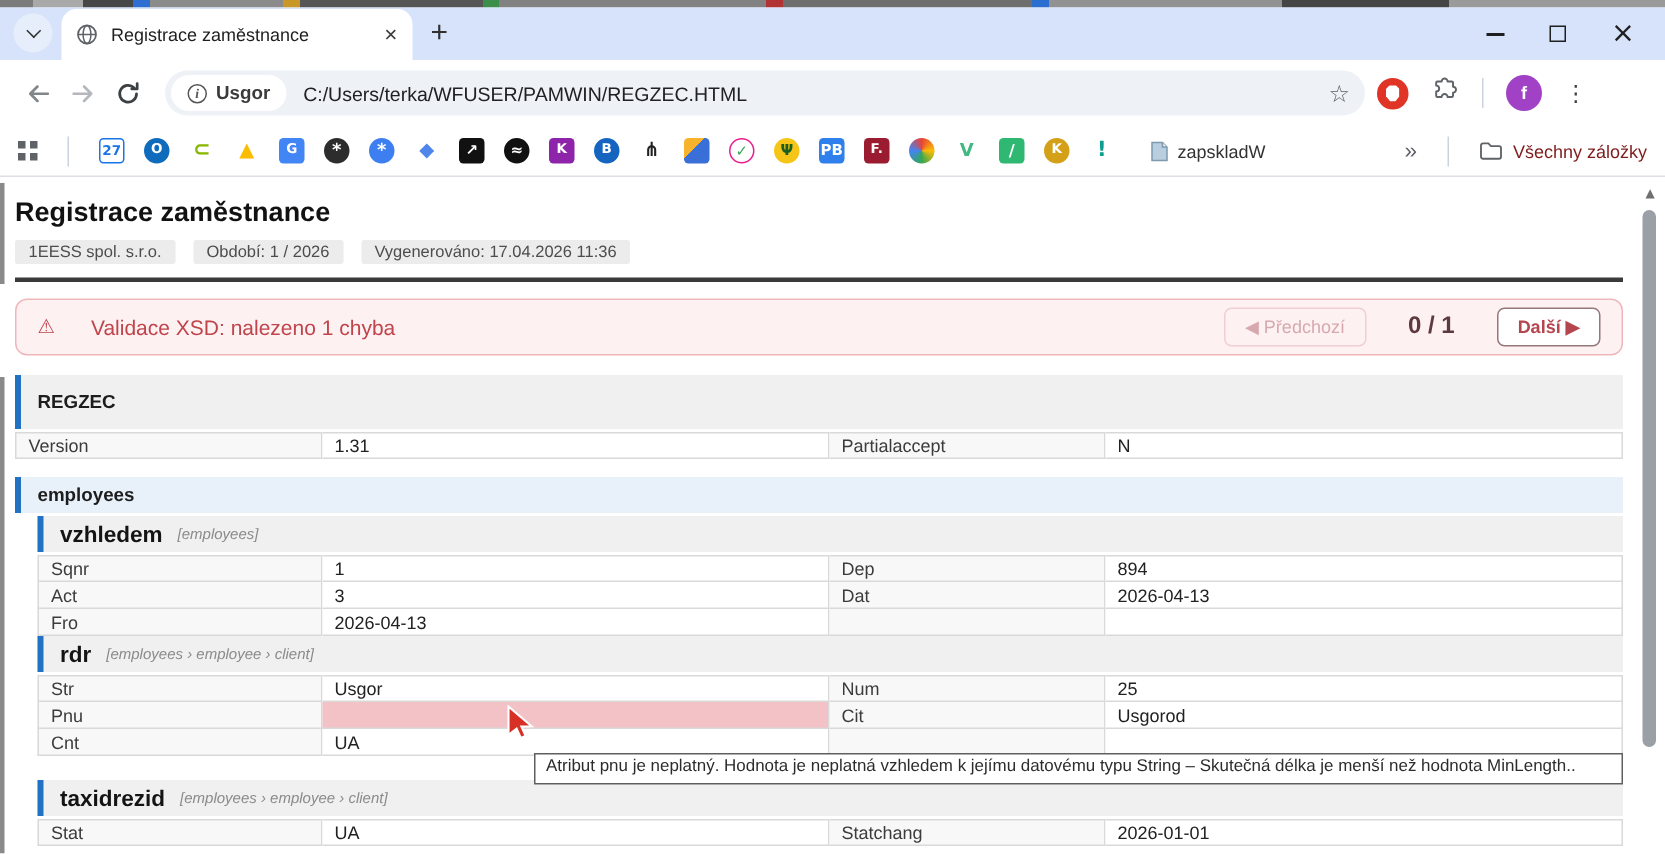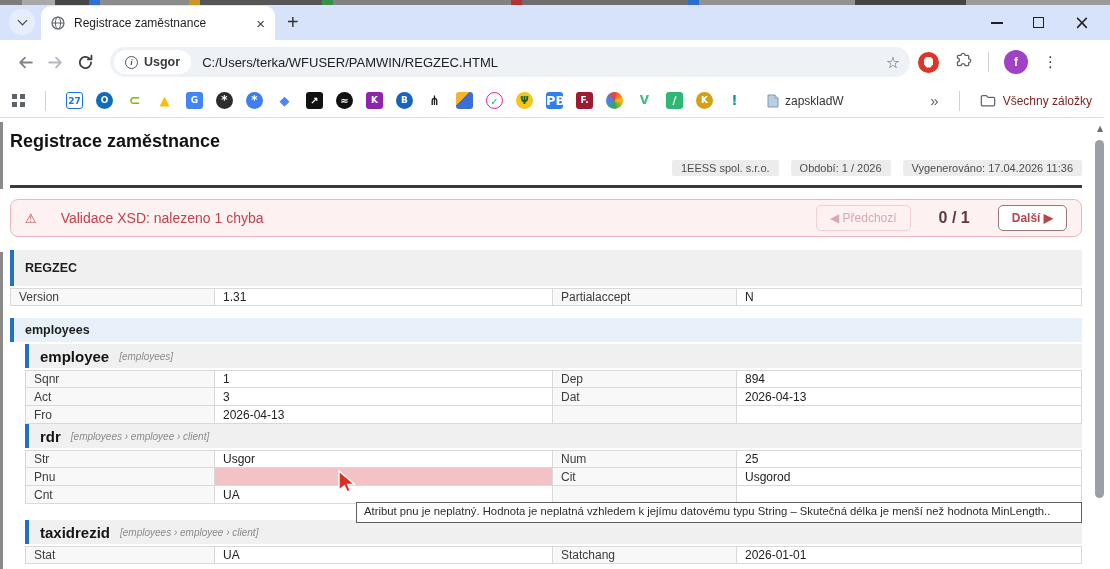--- a/index.html
+++ b/index.html
@@ -49,40 +49,40 @@
   .ext-area { display:flex; align-items:center; gap:15px; }
   .ext-red { width:21px; height:21px; border-radius:50%; background:#e03426; position:relative; }
   .ext-red::after { content:""; position:absolute; left:6px; top:5px; width:9px; height:11px;
     background:#fff; clip-path:polygon(30% 0,70% 0,100% 25%,100% 70%,70% 100%,30% 100%,0 70%,0 25%); }
   .vsep { width:1px; height:20px; background:#ccd3de; }
   .avatar { width:24px; height:24px; border-radius:50%; background:var(--avatar-bg,#a142c6); color:#fff;
     font-size:12px; font-weight:bold; display:flex; align-items:center; justify-content:center; }
   .dots { font-size:15px; color:#3c4043; font-family:"DejaVu Sans",sans-serif; }
 
   
-  .bookmarksbar { position:absolute; top:84px; left:0; right:6px; height:34px; background:#fff;
+  .bookmarksbar { position:absolute; top:84px; left:0; right:0; height:34px; background:#fff;
     border-bottom:1px solid #dcdfe3; display:flex; align-items:center; padding:0 12px; gap:20px; font-size:12px; }
   .apps-grid { width:13px; height:13px; background:
       linear-gradient(#5f6368,#5f6368) 0 0/5px 5px,
       linear-gradient(#5f6368,#5f6368) 8px 0/5px 5px,
       linear-gradient(#5f6368,#5f6368) 0 8px/5px 5px,
       linear-gradient(#5f6368,#5f6368) 8px 8px/5px 5px;
     background-repeat:no-repeat; }
   .favs { display:flex; align-items:center; gap:13px; }
   .fav { width:17px; height:17px; border-radius:3px; flex:0 0 auto; text-align:center;
     font:bold 9px/17px "DejaVu Sans",sans-serif; overflow:hidden; }
   .bm-named { display:flex; align-items:flex-start; gap:6px; color:#333; margin-left:4px; }
   .overflow { margin-left:auto; font-size:15px; color:#5f6368; }
   .all-bm { display:flex; align-items:center; gap:7px; color:#7f1d1d; }
 
   
   .page { position:absolute; top:119px; left:0; right:0; bottom:0; background:#fff;
     padding:10px 28px 0 10px; color:#222; }
   h1 { font-size:18px; margin:2px 0 8px; color:#121212; }
-  .badges { display:flex; gap:12px; margin-bottom:9px;justify-content:flex-end; }
+  .badges { display:flex; gap:12px; margin-bottom:9px; }
   .badge { background:var(--badge-bg,#ececec); color:#4d4d4d; font-size:11px; padding:2px 9px; border-radius:2px; }
   .rule { border:0; border-top:3px solid #3a3a3a; margin:0 0 11px; }
 
   .alert { border:1px solid var(--alert-border,#eeb7bc); background:var(--alert-bg,#fdf1f2); border-radius:8px;
     height:38px; display:flex; align-items:center; padding:0 14px; gap:8px; margin-bottom:13px; }
   .warn-icon { color:var(--alert-red,#c0444b); font-size:13px; font-family:"DejaVu Sans",sans-serif; }
   .alert-msg { color:var(--alert-red,#c0444b); font-weight:normal; font-size:14px;margin-left:16px; }
   .alert-actions { margin-left:auto; display:flex; align-items:center; gap:28px; }
   .btn { border-radius:5px; font-size:12px; padding:5px 13px; font-family:inherit; }
   .btn.prev { border:1px solid #f0ced2; color:#d6a9ae; background:transparent; }
@@ -210,21 +210,21 @@
       <span class="fav" style="background: rgb(61, 127, 240); color: rgb(255, 255, 255); border-radius: 50%; font-size: 12px;">*</span>
       <span class="fav" style="background: transparent; color: rgb(80, 134, 236); font-size: 13px;">◆</span>
       <span class="fav" style="background: rgb(17, 17, 17); color: rgb(255, 255, 255); font-size: 10px;">↗</span>
       <span class="fav" style="background: rgb(17, 17, 17); color: rgb(255, 255, 255); border-radius: 50%; font-size: 10px;">≈</span>
       <span class="fav" style="background: rgb(142, 36, 170); color: rgb(255, 255, 255);">K</span>
       <span class="fav" style="background: rgb(21, 101, 192); color: rgb(255, 255, 255); border-radius: 50%;">B</span>
       <span class="fav" style="background: transparent; color: rgb(34, 34, 34); font-size: 13px;">⋔</span>
       <span class="fav" style="background: linear-gradient(135deg, rgb(247, 179, 43) 0px, rgb(247, 179, 43) 40%, rgb(58, 111, 216) 40%, rgb(58, 111, 216) 100%); color: rgb(255, 255, 255);"></span>
       <span class="fav" style="background: rgb(255, 255, 255); color: rgb(52, 168, 83); border-radius: 50%; border: 1px solid rgb(233, 30, 140); font-size: 10px;">✓</span>
       <span class="fav" style="background: rgb(245, 197, 24); color: rgb(27, 94, 32); border-radius: 50%; font-size: 10px;">Ψ</span>
-      <span class="fav" style="background: rgb(47, 128, 237); color: rgb(255, 255, 255); font-size: 13px;">PB</span>
+      <span class="fav" style="background: rgb(47, 128, 237); color: rgb(255, 255, 255); font-size: 10px;">PB</span>
       <span class="fav" style="background: rgb(155, 27, 48); color: rgb(255, 255, 255); font-size: 9px;">F.</span>
       <span class="fav" style="background: conic-gradient(rgb(234, 67, 53), rgb(251, 188, 4), rgb(52, 168, 83), rgb(66, 133, 244), rgb(234, 67, 53)); color: rgb(255, 255, 255); border-radius: 50%;"></span>
       <span class="fav" style="background: transparent; color: rgb(66, 184, 131); font-size: 12px;">V</span>
       <span class="fav" style="background: rgb(46, 184, 114); color: rgb(255, 255, 255); font-size: 11px;">/</span>
       <span class="fav" style="background: rgb(212, 160, 23); color: rgb(255, 255, 255); border-radius: 50%;">K</span>
       <span class="fav" style="background: transparent; color: rgb(15, 157, 143); font-size: 14px;">!</span>
     </span>
   <span class="bm-named">
     <svg width="12" height="14" viewBox="0 0 12 14">
         <path d="M1 1 h7 l3 3 v9 h-10 z" fill="#b9cede" stroke="#7d9ab0" stroke-width="1"></path>
@@ -282,21 +282,21 @@
     <div class="sec-header blue">
       <span class="bluebar"></span>
       <span class="sec-title">employees</span>
     </div>
 
     <div class="nested">
 
       <div class="sub">
         <div class="sub-header">
           <span class="bluebar"></span>
-          <span class="sub-title">employee</span>
+          <span class="sub-title">vzhledem</span>
           <span class="crumb">[employees]</span>
         </div>
         <div class="tbl">
           <div class="trow">
             <div class="lab">Sqnr</div>
             <div class="val">1</div>
             <div class="lab">Dep</div>
             <div class="val">894</div>
           </div>
           <div class="trow">

